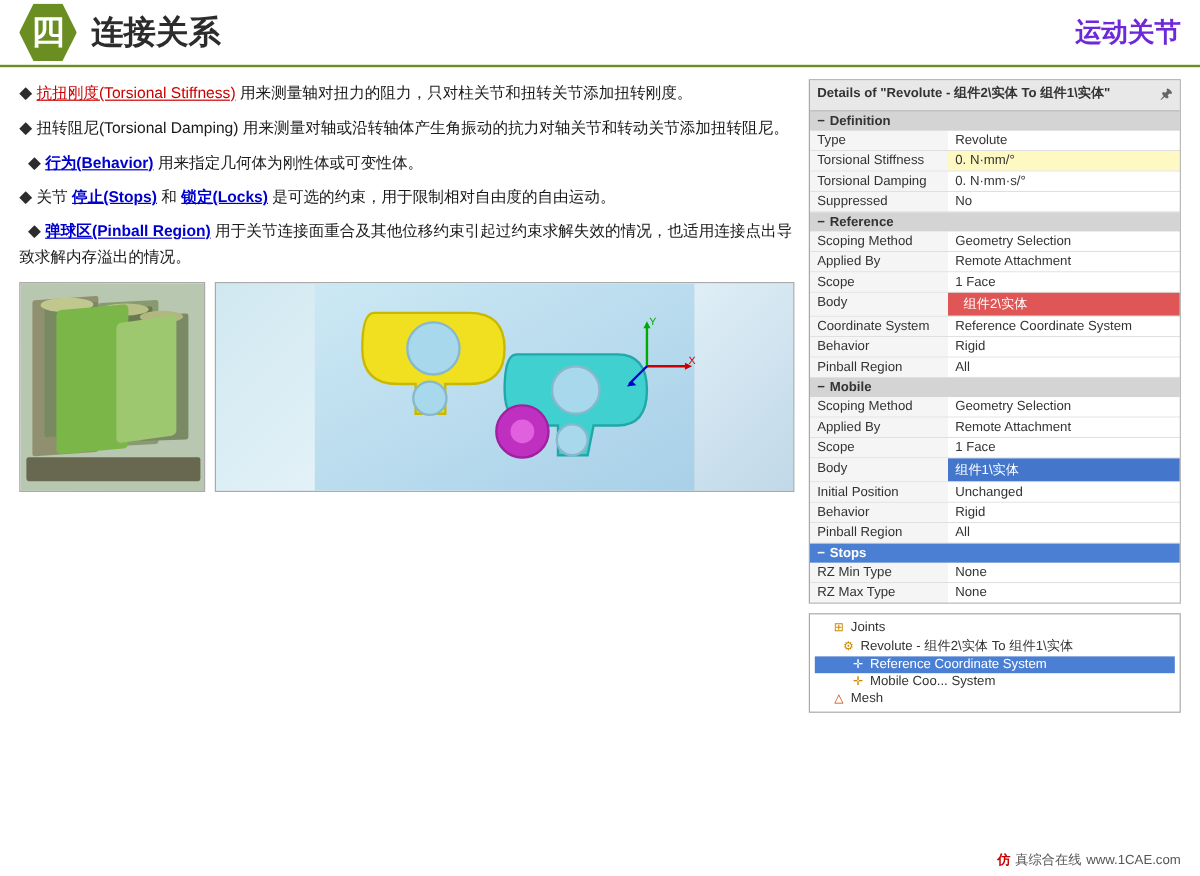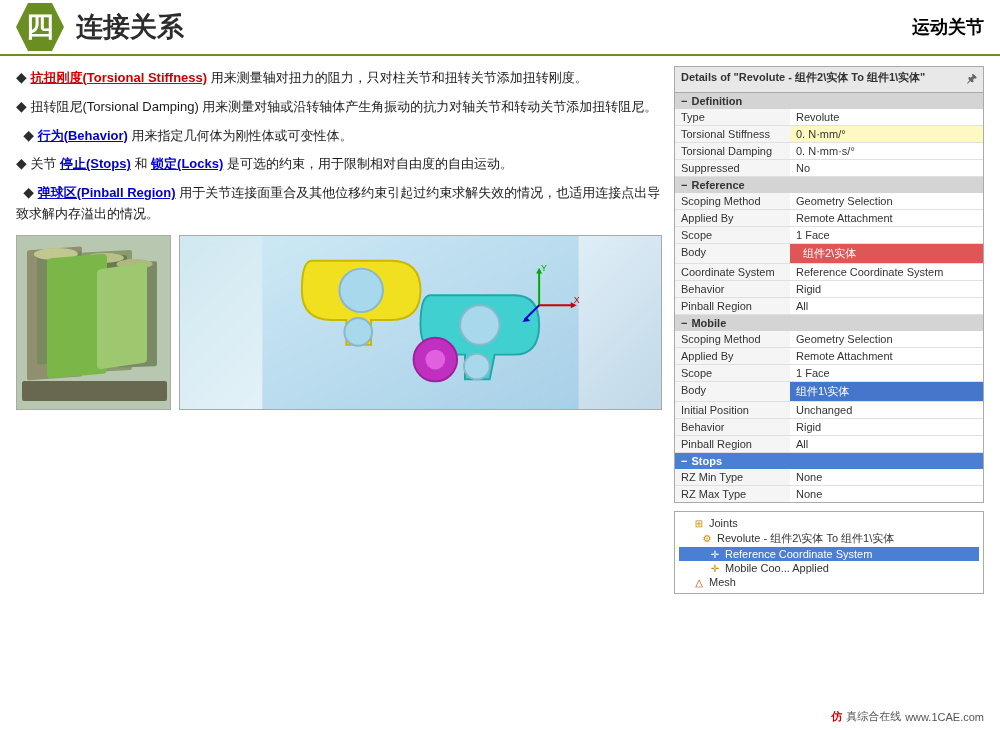--- a/index.html
+++ b/index.html
@@ -35,22 +35,22 @@
       margin-right: 12px;
       flex-shrink: 0;
     }
     .header-title {
       font-size: 27px;
       font-weight: bold;
       color: #2c2c2c;
       flex: 1;
     }
     .header-subtitle {
-      font-size: 18px;
-      color: #000000;
+      font-size: 22px;
+      color: #6d28d9;
       font-weight: bold;
     }
 
     
     .main {
       display: flex;
       padding: 10px 16px;
       gap: 12px;
       height: calc(730px - 56px);
     }
@@ -62,21 +62,21 @@
       color: #1a1a1a;
       line-height: 1.6;
     }
 
     .left-panel p {
       margin-bottom: 6px;
     }
 
     .highlight-red {
       color: #cc0000;
-      font-weight: bold;
+      font-weight: normal;
       text-decoration: underline;
     }
     .highlight-blue {
       color: #0000cc;
       font-weight: bold;
       text-decoration: underline;
     }
     .bold-black {
       font-weight: normal;
     }
@@ -503,21 +503,21 @@
         <span>Revolute - 组件2\实体 To 组件1\实体</span>
       </div>
       <div class="tree-row selected">
         <span class="tree-indent-3"></span>
         <span class="tree-icon" style="color:#fff;">✛</span>
         <span>Reference Coordinate System</span>
       </div>
       <div class="tree-row">
         <span class="tree-indent-3"></span>
         <span class="tree-icon" style="color:#cc8800;">✛</span>
-        <span>Mobile Coo... Applied</span>
+        <span>Mobile Coo... System</span>
       </div>
       <div class="tree-row">
         <span class="tree-indent-1"></span>
         <span class="tree-icon" style="color:#cc4400;">△</span>
         <span>Mesh</span>
       </div>
     </div>
 
   </div>
 </div>

